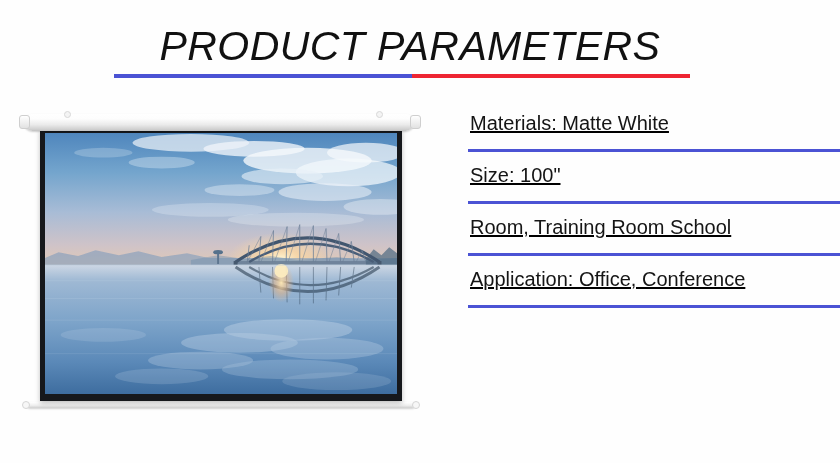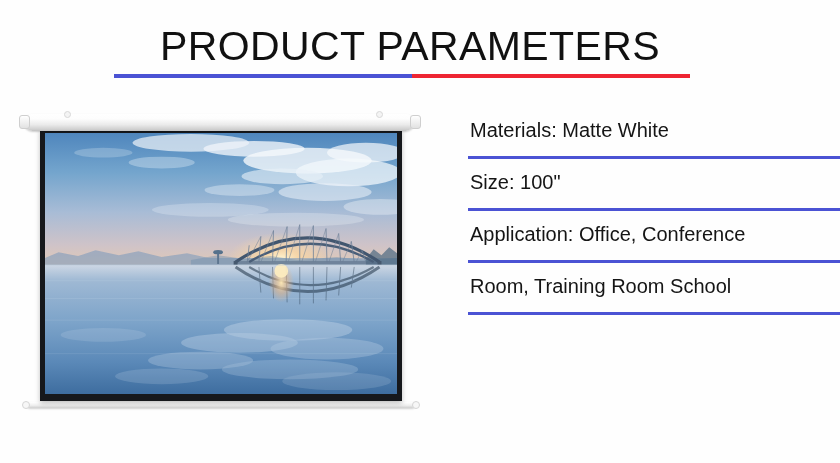--- a/index.html
+++ b/index.html
@@ -6,21 +6,21 @@
   * { margin:0; padding:0; box-sizing:border-box; }
   html, body {
     width:840px; height:463px;
     background:#ffffff;
     font-family:"Liberation Sans", sans-serif;
     overflow:hidden;
   }
   .page { position:relative; width:840px; height:463px; background:#fefefe; }
 
   
-  .title-block { position:absolute; left:0; top:22px; width:820px; }
+  .title-block { position:absolute; left:0; top:22px; width:820px;font-style:italic; }
   .title-text {
     text-align:center;
     font-size:41px;
     line-height:48px;
     letter-spacing:0.4px;
     color:#111111;
     font-weight:400;
     font-family:"Liberation Sans", sans-serif;
   }
   .title-rule { position:absolute; left:114px; top:74px; width:576px; height:4px; display:flex; }
@@ -75,21 +75,21 @@
     z-index:2;
   }
   .weight-cap {
     position:absolute; top:297px; width:8px; height:8px; border-radius:50%;
     background:#f7f7f7; border:1px solid #d5d5d5; z-index:3;
   }
   .weight-cap.left  { left:12px; }
   .weight-cap.right { left:402px; }
 
   
-  .specs { position:absolute; left:468px; top:107px; width:372px; }
+  .specs { position:absolute; left:468px; top:100px; width:372px;text-decoration:underline; }
   .spec-row {
     position:relative;
     min-height:52px;
     display:flex;
     align-items:center;
     border-bottom:3px solid #4b53d4;
   }
   .spec-row .spec-text {
     font-size:20px;
     line-height:26px;
@@ -280,22 +280,22 @@
     </div>
 
 
 
 
     <div class="spec-row">
       <span class="spec-text">Size: 100"</span>
     </div>
 
     <div class="spec-row">
+      <span class="spec-text">Room, Training Room School</span>
+    </div>
+
+    <div class="spec-row">
       <span class="spec-text">Application: Office, Conference</span>
     </div>
 
-    <div class="spec-row">
-      <span class="spec-text">Room, Training Room School</span>
-    </div>
-
   </div>
 
 </div>
 
 </body></html>

